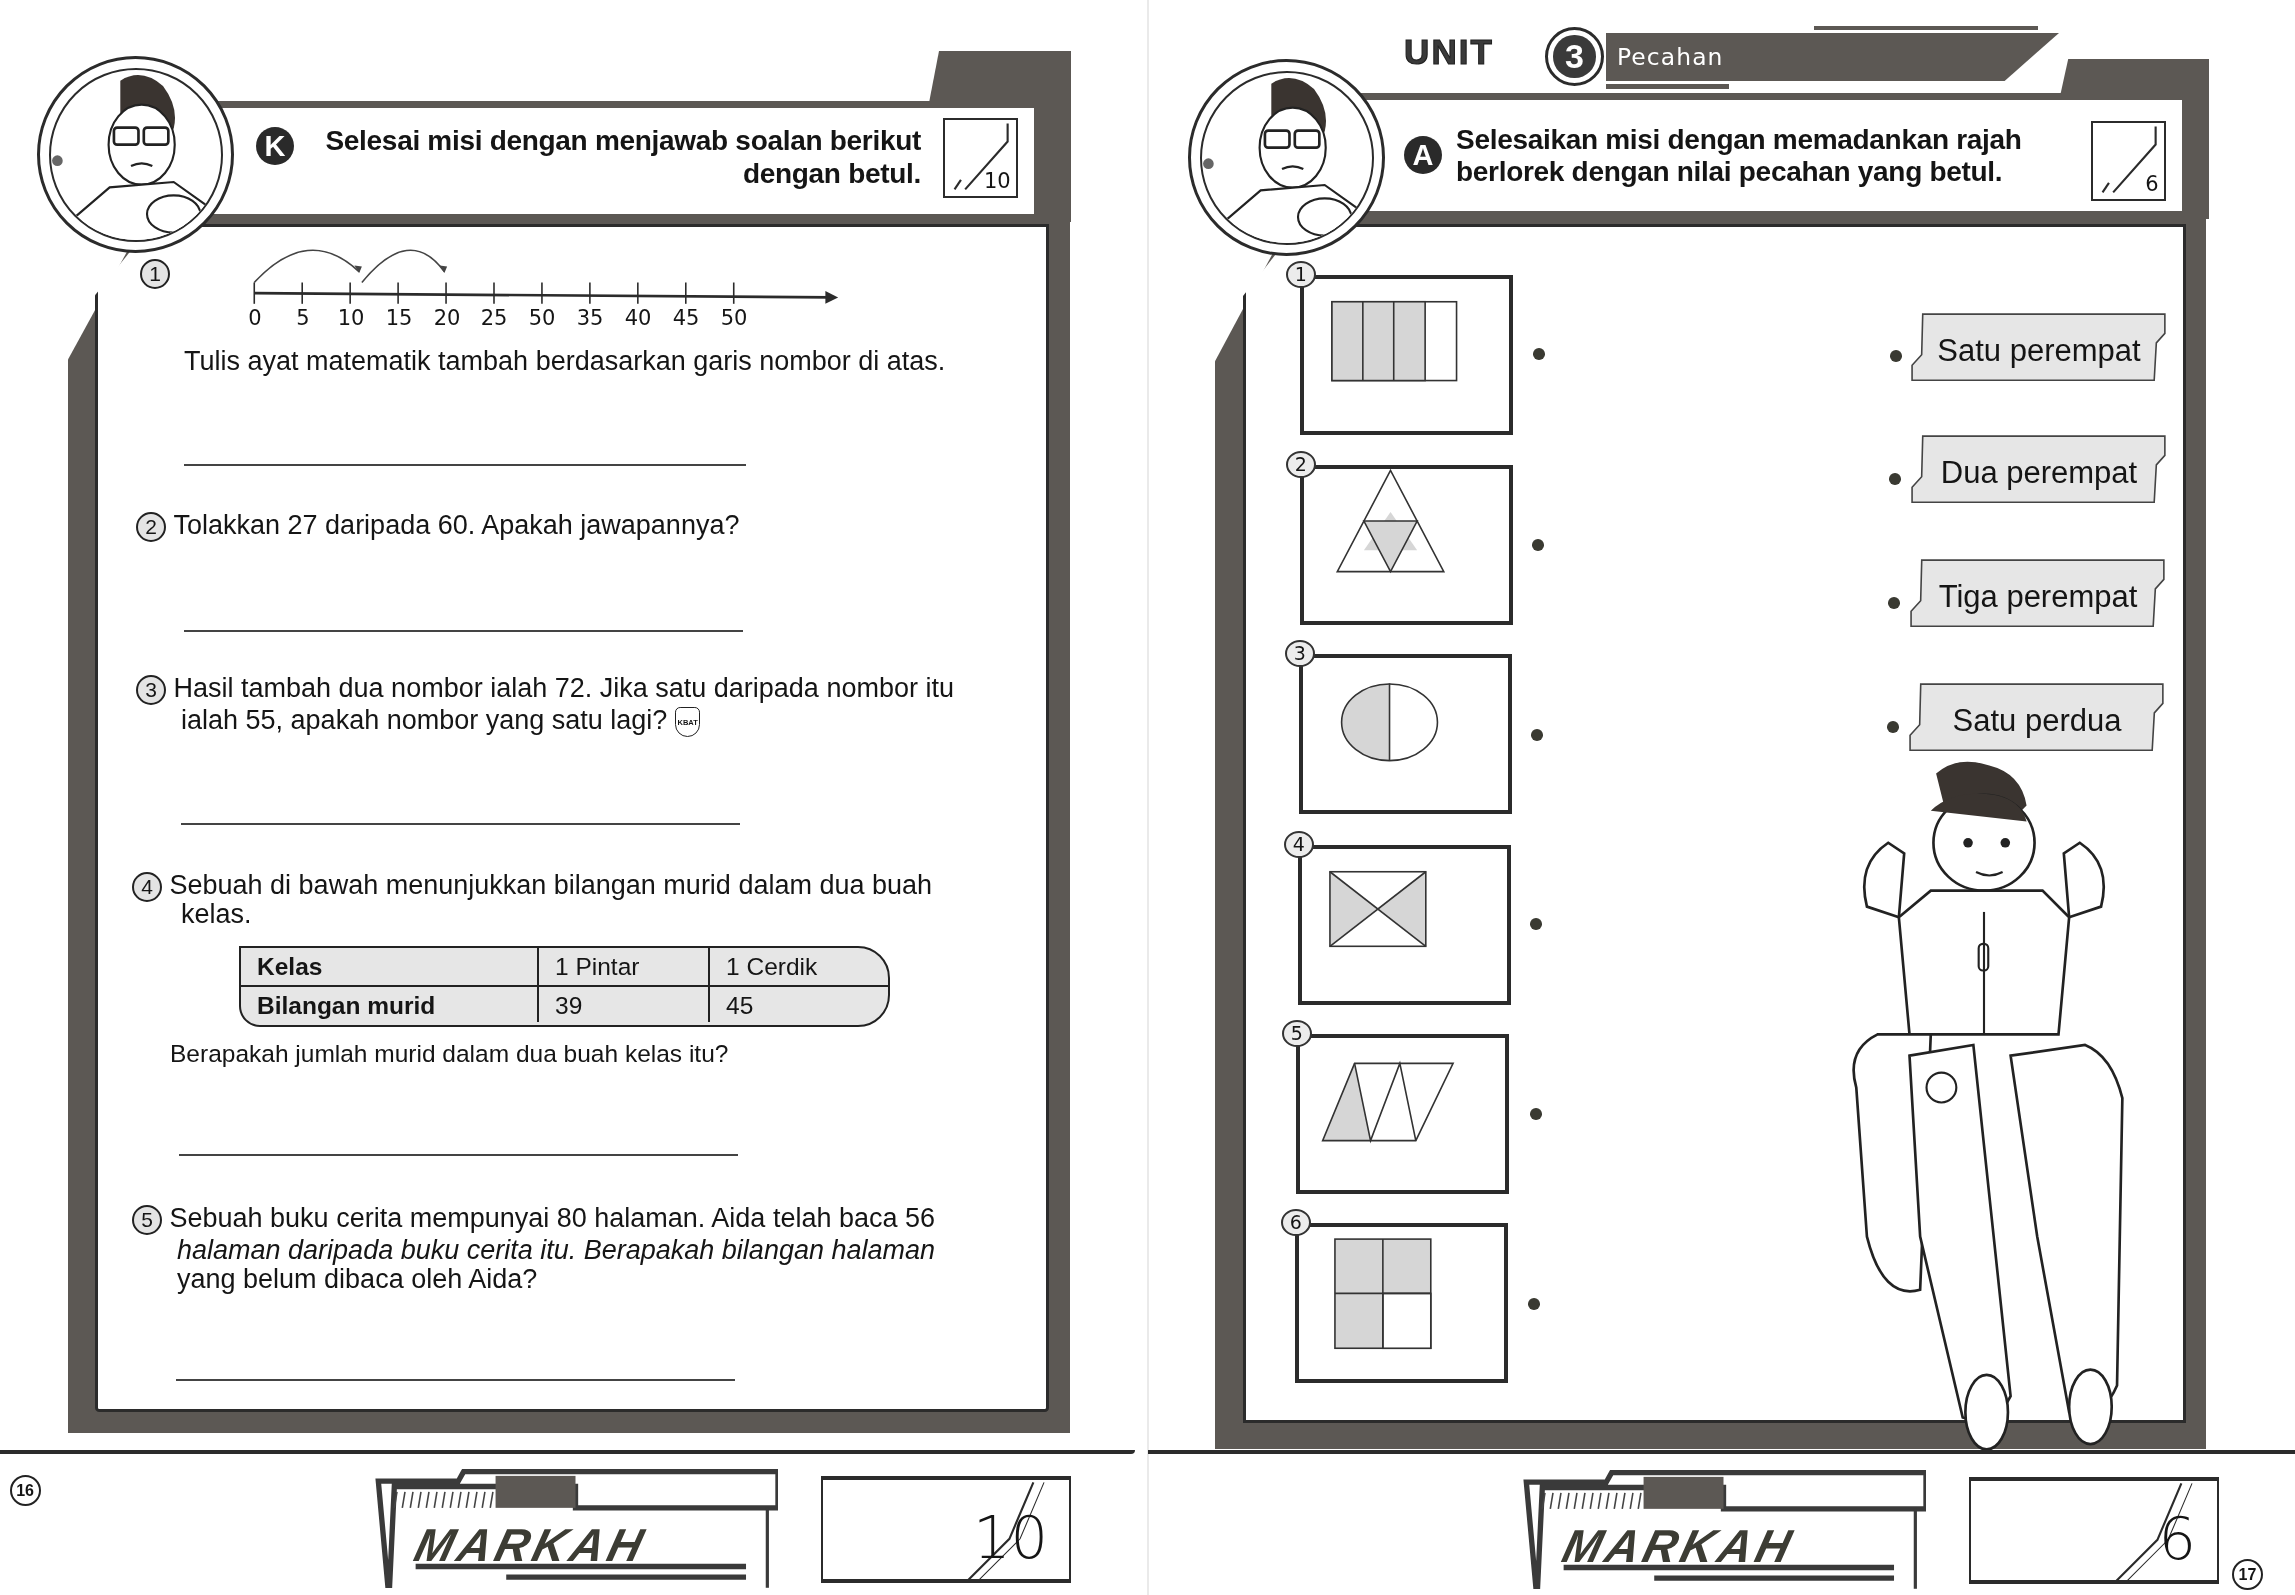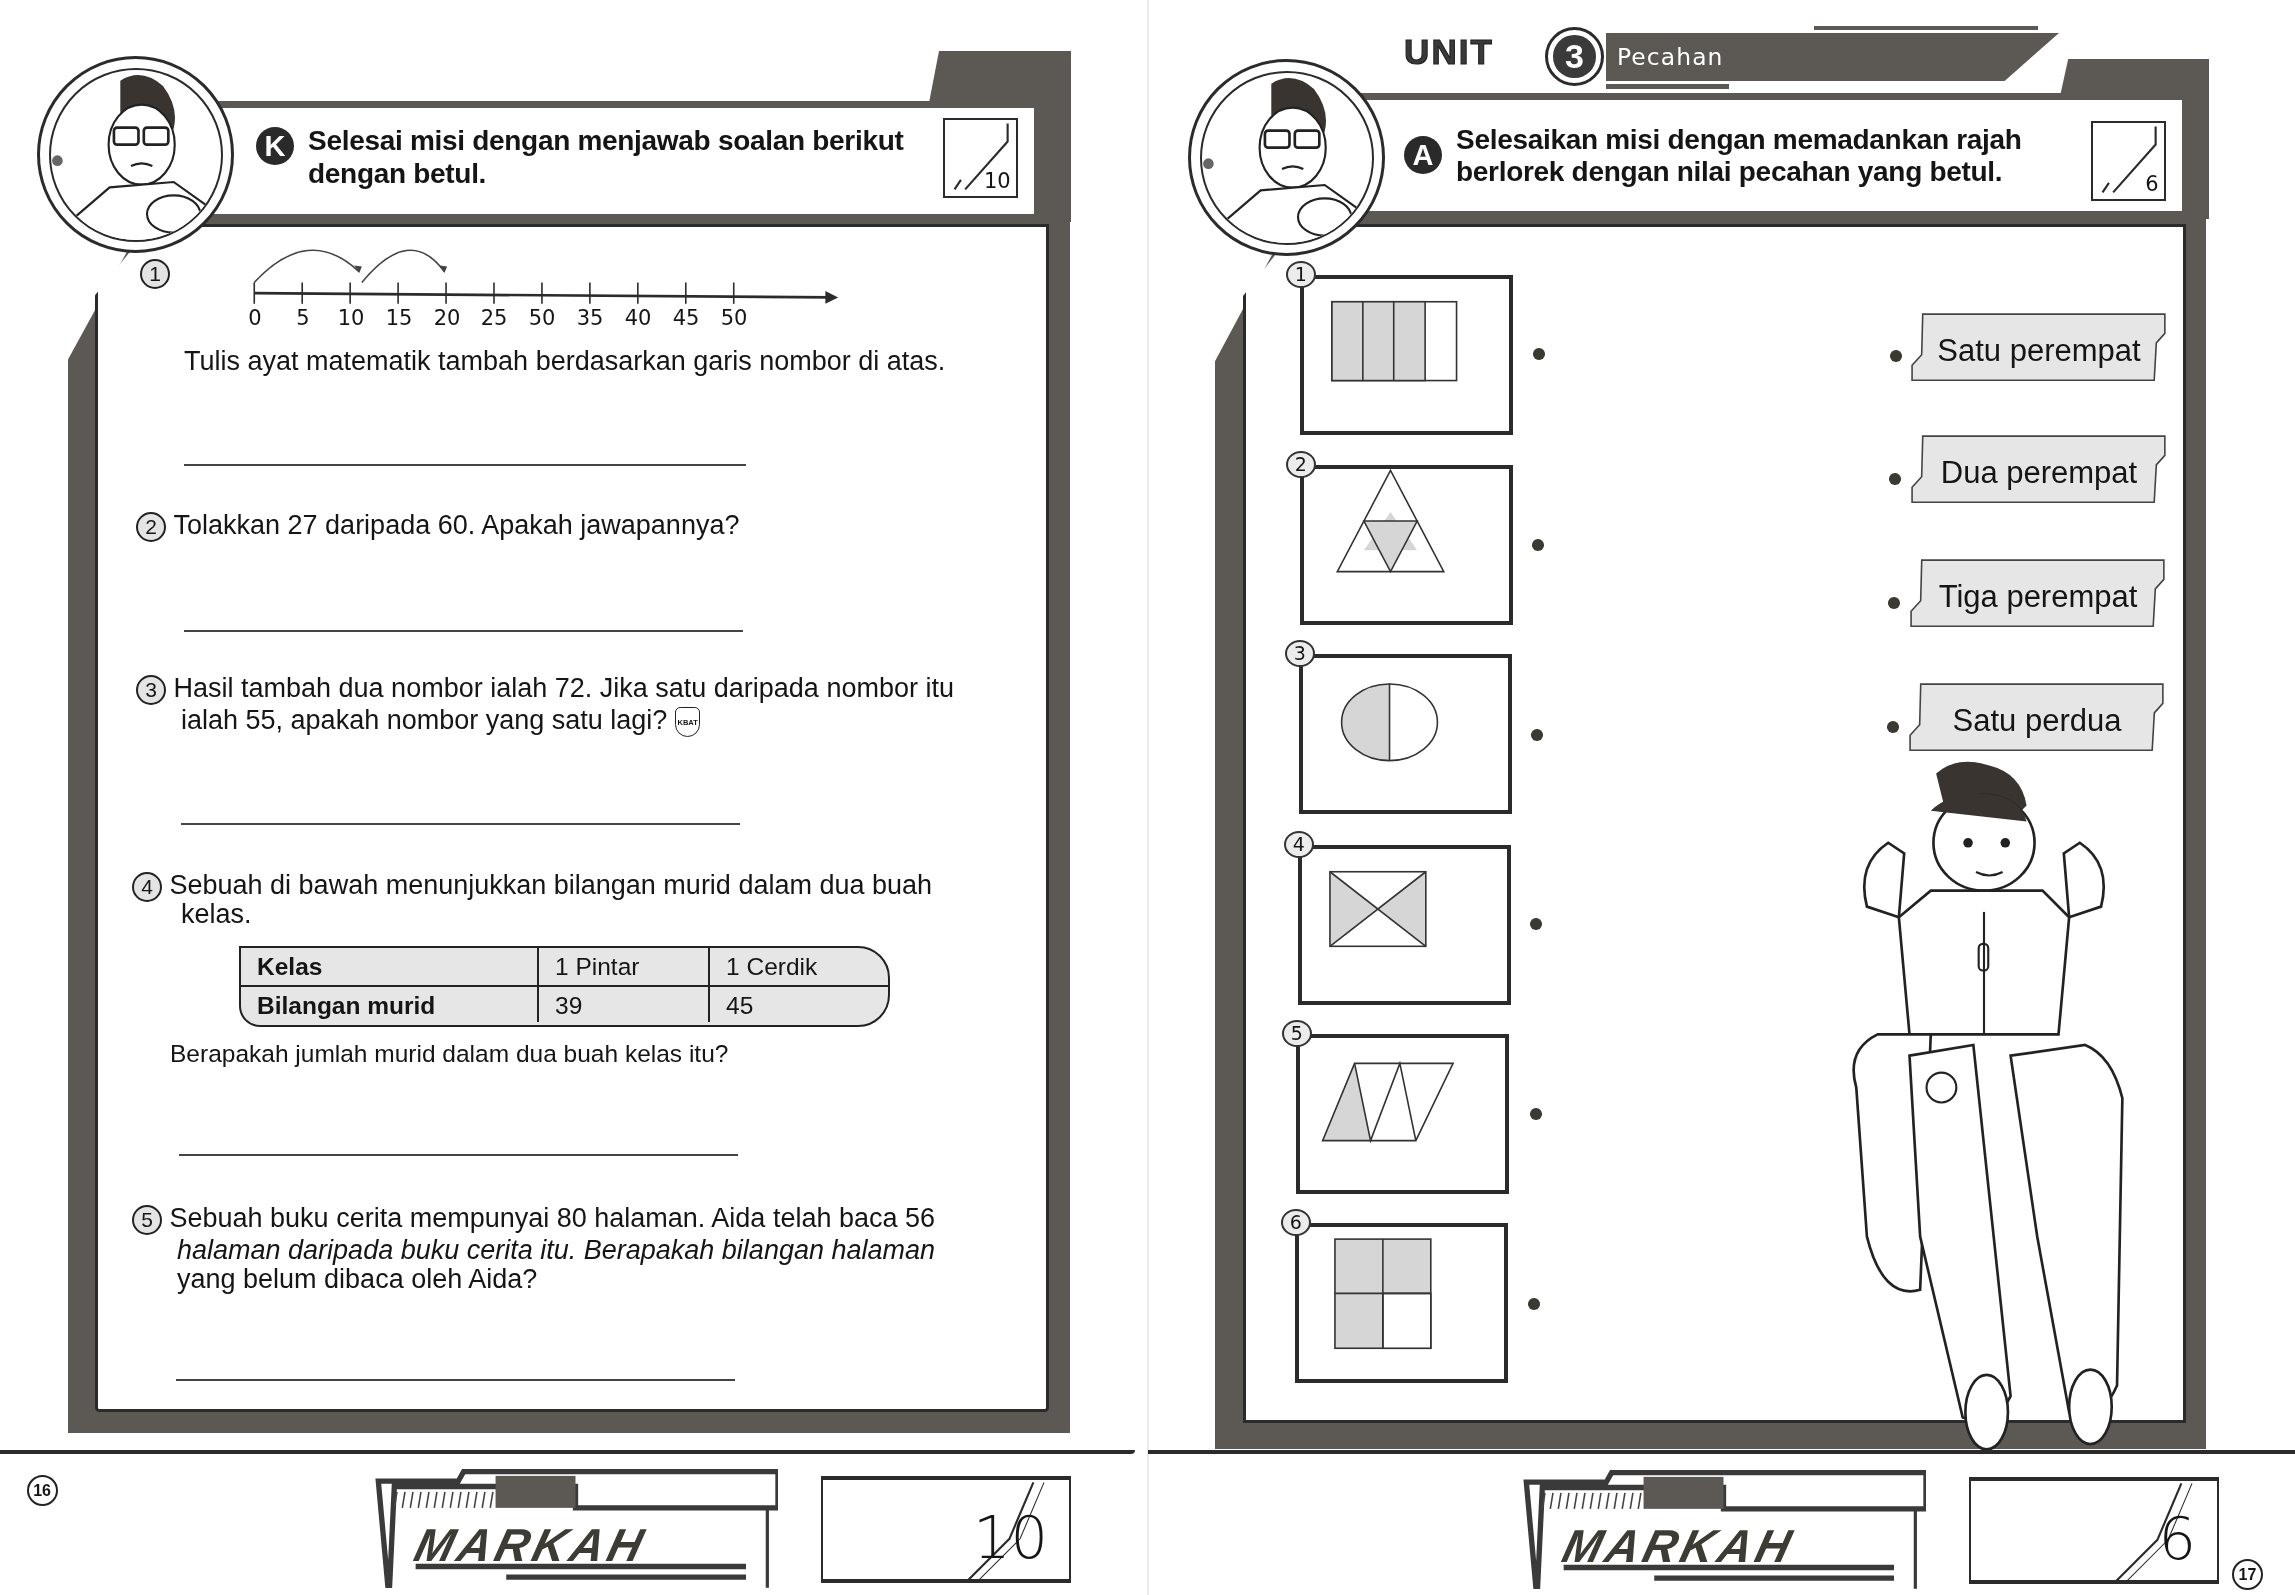--- a/index.html
+++ b/index.html
@@ -12,21 +12,21 @@
   .page-right { left: 1148px; width: 1148px; }
   .gutter { position: absolute; left: 1147px; top: 0; width: 2.1px; height: 1596px; background: linear-gradient(90deg,#f2f2f2,#e2e2e2,#f2f2f2); }
 
   
   .frame-outer { position: absolute; background: #5c5854; }
   .frame-inner { position: absolute; background: #ffffff; border: 3.2px solid #2b2b2b; }
 
   
   .banner { position: absolute; background: #fff; border-top: 7.5px solid #5c5854; border-bottom: 7.5px solid #5c5854; }
   .instr-badge { position: absolute; width: 38px; height: 38px; border-radius: 50%; background: #2a2a2a; color: #fff; font-weight: bold; font-size: 29px; line-height: 38px; text-align: center; }
-  .instr-text { position: absolute; font-weight: bold; font-size: 28px; line-height: 33px; letter-spacing: -0.3px; }
+  .instr-text { position: absolute; font-weight: bold; font-size: 28px; line-height: 33px; letter-spacing: -0.3px; text-align: right; }
   .score-box { position: absolute; width: 75px; height: 80px; border: 2.7px solid #2b2b2b; background: #fff; }
   .score-box svg { position: absolute; inset: 0; }
   .score-num { position: absolute; right: 5.3px; bottom: 3.2px; font-size: 21px; font-family: "DejaVu Sans", sans-serif; }
 
   
   .avatar { position: absolute; border-radius: 50%; border: 3.2px solid #2b2b2b; background: #fff; }
   .avatar-inner { position: absolute; inset: 8.5px; border-radius: 50%; border: 2.1px solid #2b2b2b; overflow: hidden; }
 
   
   .q-num { display: inline-block; width: 30px; height: 30px; border-radius: 50%; border: 2.1px solid #222; background: #e4e4e4; text-align: center; line-height: 25.6px; font-size: 21px; margin-right: 7.5px; vertical-align: middle; }
@@ -216,21 +216,21 @@
       </svg>
       <span class="markah-label" style="left:43px; top:53px;">MARKAH</span>
       <div class="markah-box" style="left:448px; top:10.7px;">
         <svg width="245" height="99" viewBox="0 0 460 185">
             <polyline points="395,4 350,110 270,190" fill="none" stroke="#2b2b2b" stroke-width="4"></polyline>
             <polyline points="415,4 370,110 290,190" fill="none" stroke="#2b2b2b" stroke-width="2"></polyline>
           </svg>
         <span class="markah-score">10</span>
       </div>
     </div>
-    <div class="page-num" style="left:9.6px; top:1475px;margin-left:17px;">16</div>
+    <div class="page-num" style="left:9.6px; top:1475px;">16</div>
   </div>
 
   <div class="gutter"></div>
 
   <div class="page page-right">
 
     <div class="frame-outer" style="left:67px; top:213px; width:991px; height:1236px; clip-path: polygon(0 12%, 8% 0, 100% 0, 100% 100%, 0 100%);"></div>
     <div class="frame-inner" style="left:95px; top:224px; width:943px; height:1199px; clip-path: polygon(0 6%, 6% 0, 100% 0, 100% 100%, 0 100%);"></div>
     <div class="frame-outer" style="left:885px; top:59px; width:176px; height:160px; clip-path: polygon(20% 0, 100% 0, 100% 100%, 0 100%);"></div>
 

